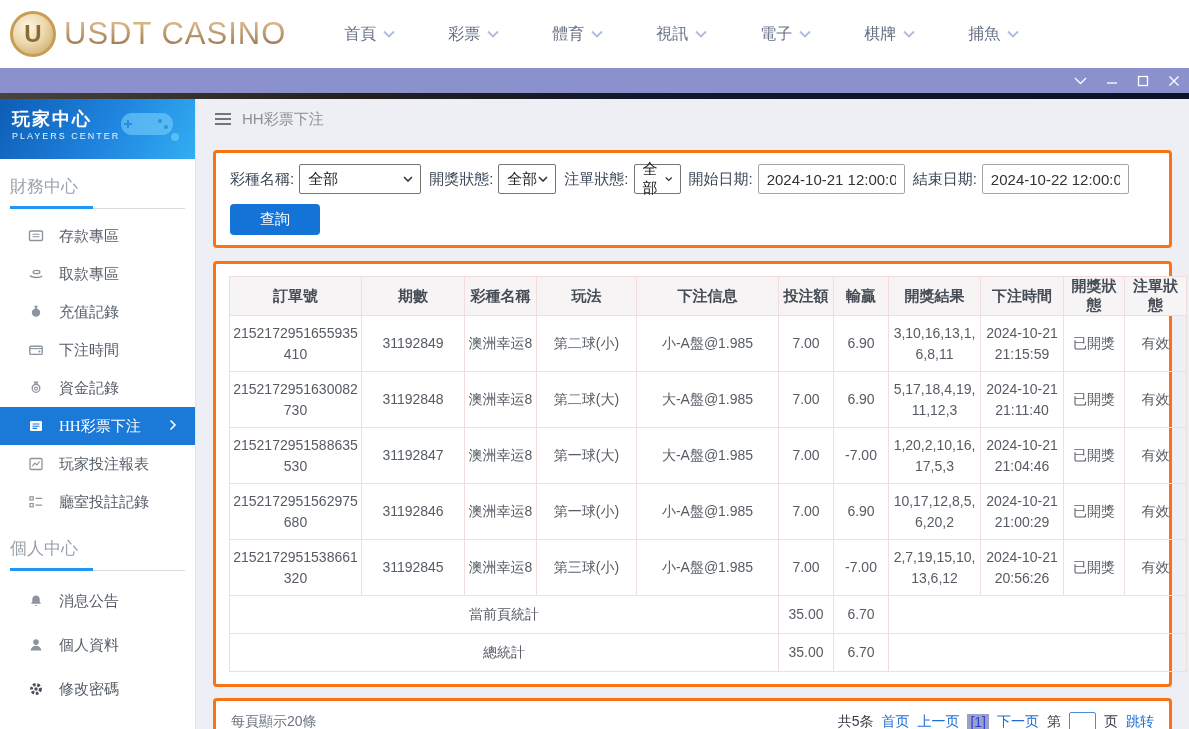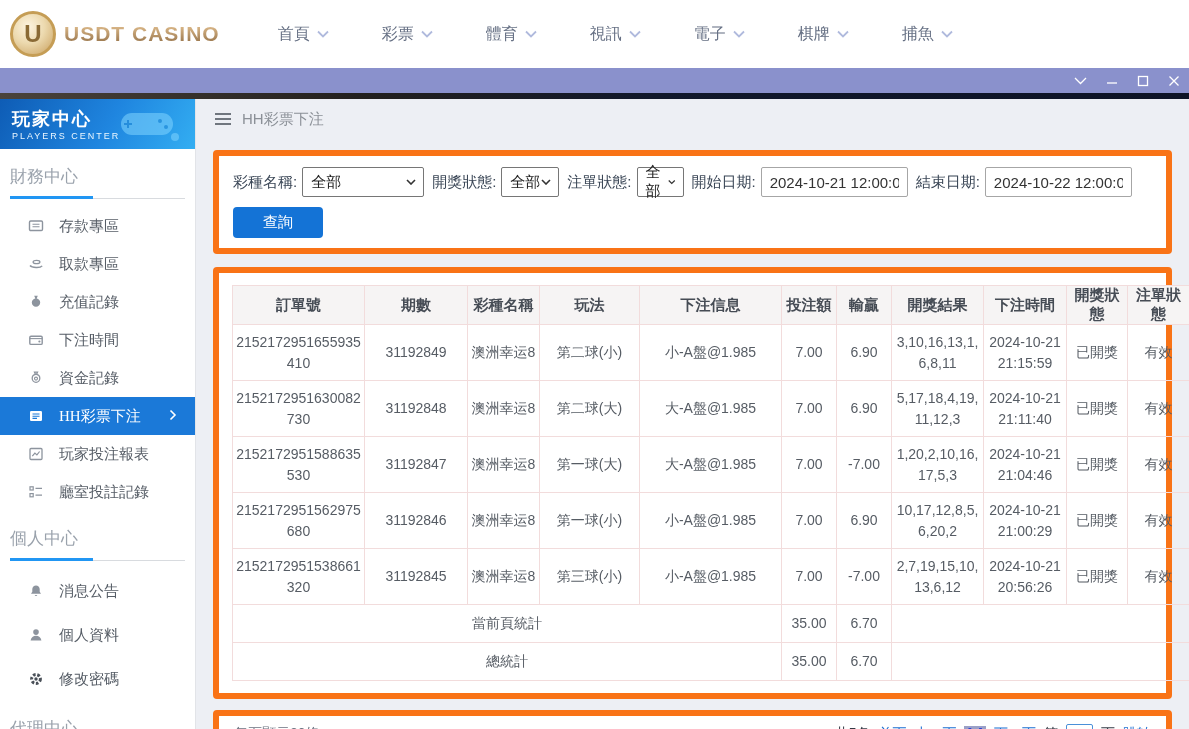--- a/index.html
+++ b/index.html
@@ -6,42 +6,42 @@
   html,body { width:1189px; height:729px; overflow:hidden; background:#fff;
     font-family:"Liberation Sans","DejaVu Sans",sans-serif; }
 
   
   .top-header { height:68px; background:#fff; display:flex; align-items:center; padding-left:10px; }
   .logo-wrap { display:flex; align-items:center; gap:8px; }
   .coin { width:46px; height:46px; border-radius:50%;
     background:radial-gradient(circle at 38% 32%, #fdf4e0 0%, #ecd9ae 45%, #c89f5d 100%);
     border:3px solid #c59d55; display:flex; align-items:center; justify-content:center; }
   .coin span { font-size:24px; font-weight:800; color:#8a6a35; line-height:1; }
-  .logo-text { font-size:21px; font-weight:700; letter-spacing:1px; color:#ad8a5c;
+  .logo-text { font-size:31px; font-weight:400; letter-spacing:1px; color:#ad8a5c;
     background:linear-gradient(180deg,#d8b586 20%,#96734a 90%);
     -webkit-background-clip:text; background-clip:text; -webkit-text-fill-color:transparent; }
   .nav { display:flex; margin-left:58px; }
   .nav-item { display:flex; align-items:center; gap:7px; width:104px; justify-content:flex-start;
     color:#667084; font-size:16px; cursor:pointer; }
   .nav-item svg { flex:0 0 auto; }
 
   
   .title-bar { height:25px; background:#8a91cc; display:flex; align-items:center;
     justify-content:flex-end; gap:0; }
   .win-btn { width:31px; height:25px; display:flex; align-items:center; justify-content:center; cursor:pointer; }
 
   
   .dark-strip { height:6px; background:linear-gradient(90deg,#4a433b 0%,#23201e 30%,#11182b 55%,#0d1326 100%); }
 
   
   .content { display:flex; height:630px; }
 
   
   .sidebar { width:196px; background:#fff; border-right:1px solid #e2e4e8; flex:0 0 auto; }
-  .side-head { height:50px; position:relative; overflow:hidden; padding:8px 0 0 12px;
+  .side-head { height:60px; position:relative; overflow:hidden; padding:8px 0 0 12px;
     background:linear-gradient(120deg,#0e5cb5 0%,#1f85df 55%,#33aef2 100%); }
   .side-head .t1 { color:#fff; font-size:18px; font-weight:bold; letter-spacing:2px; }
   .side-head .t2 { color:#eaf6ff; font-size:9px; letter-spacing:2px; }
   .gamepad { position:absolute; right:8px; top:6px; opacity:.55; }
   .section-head { padding:16px 10px 0 10px;font-family:Liberation Mono, monospace; }
   .section-head .sh-label { font-size:17px; color:#9aa2ac; padding-bottom:8px; }
   .sh-line { position:relative; height:3px; border-bottom:1px solid #d8dbdf; }
   .sh-line::before { content:""; position:absolute; left:0; bottom:-1px; width:83px; height:3px; background:#2196f3; }
   .menu { padding-top:8px;font-family:Liberation Serif, serif; }
   .menu-item { height:38px; display:flex; align-items:center; padding-left:28px; gap:15px;
@@ -50,21 +50,21 @@
   .menu-item.active { background:#1b79d8; color:#fff; position:relative; }
   .menu-item.active .mi-icon { color:#fff; }
   .menu-item.active .mi-arrow { position:absolute; right:18px; top:12px; }
   .menu.personal .menu-item { height:44px; }
 
   
   .main { flex:1; background:#edeff4; overflow:hidden; }
   .breadcrumb { height:40px; display:flex; align-items:center; gap:10px; padding-left:18px;
     color:#8b9097; font-size:15px; }
 
-  .card { background:#fff; border:6px solid #f97316; border-radius:4px; margin:0 17px; }
+  .card { background:#fff; border:3px solid #f97316; border-radius:4px; margin:0 17px; }
 
   
   .filter-card { margin-top:11px; padding:11px 14px 10px 14px; }
   .filter-row { display:flex; align-items:center; flex-wrap:nowrap; }
   .f-label { font-size:15px; color:#3a4656; margin-right:5px; white-space:nowrap; }
   .f-group { display:flex; align-items:center; margin-right:8px; }
   .select { height:30px; border:1px solid #767676; border-radius:2px; background:#fff;
     display:flex; align-items:center; justify-content:space-between; padding:0 7px 0 8px;
     font-size:15px; color:#222; cursor:pointer; }
   .sel-lottery { width:122px; } .sel-draw { width:58px; } .sel-order { width:47px; }

